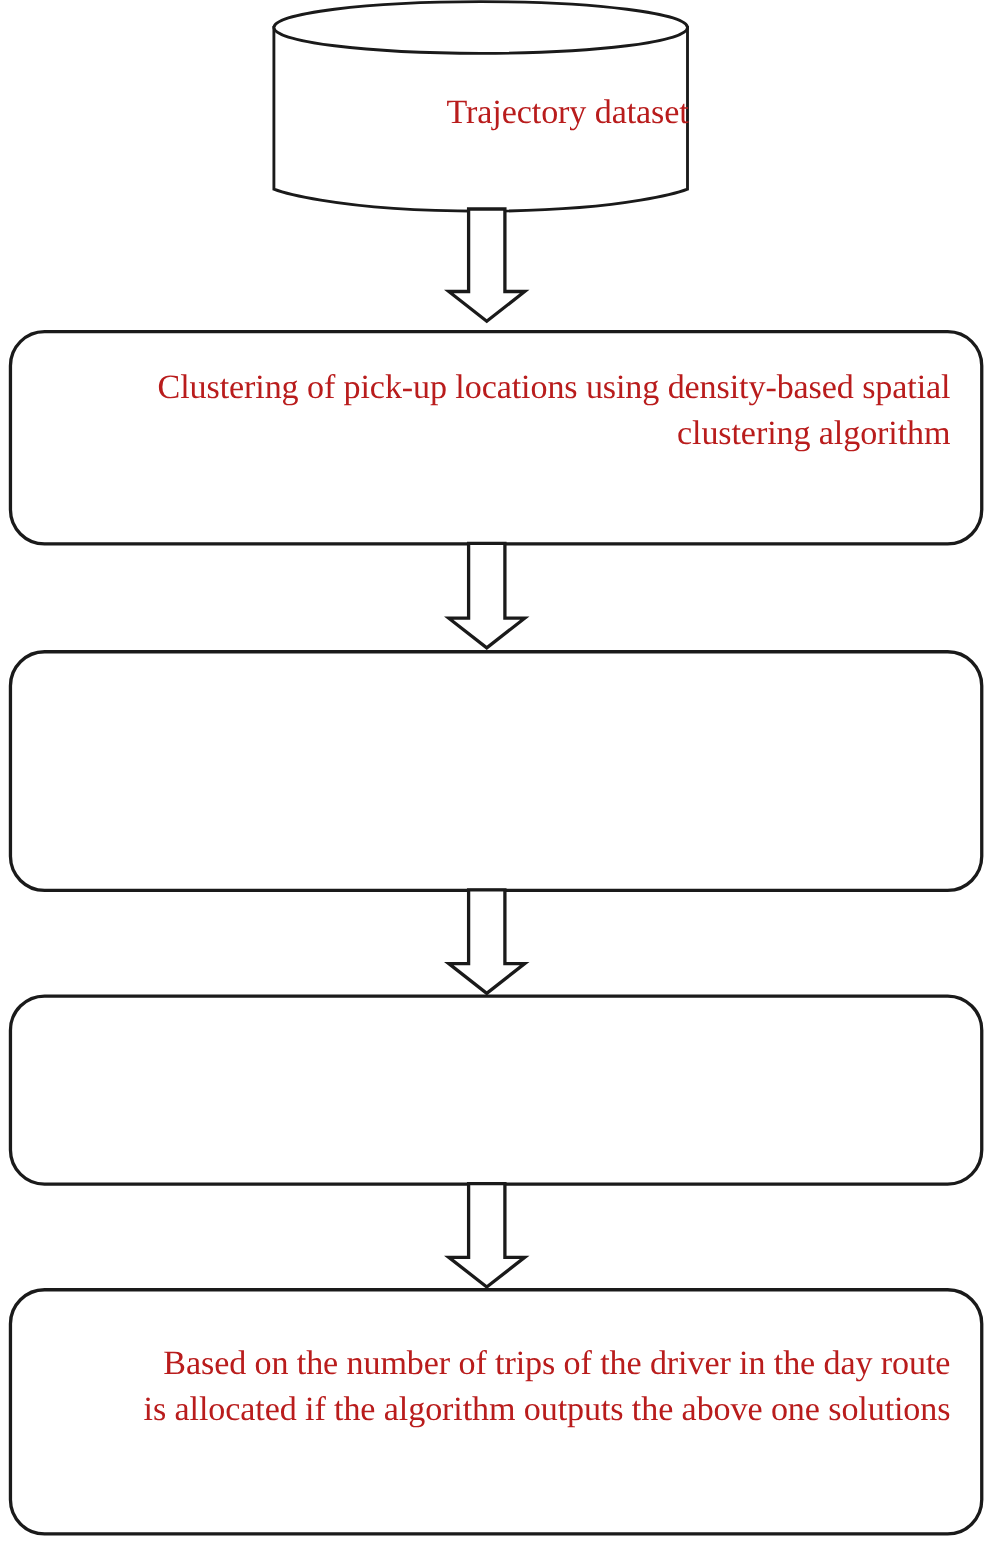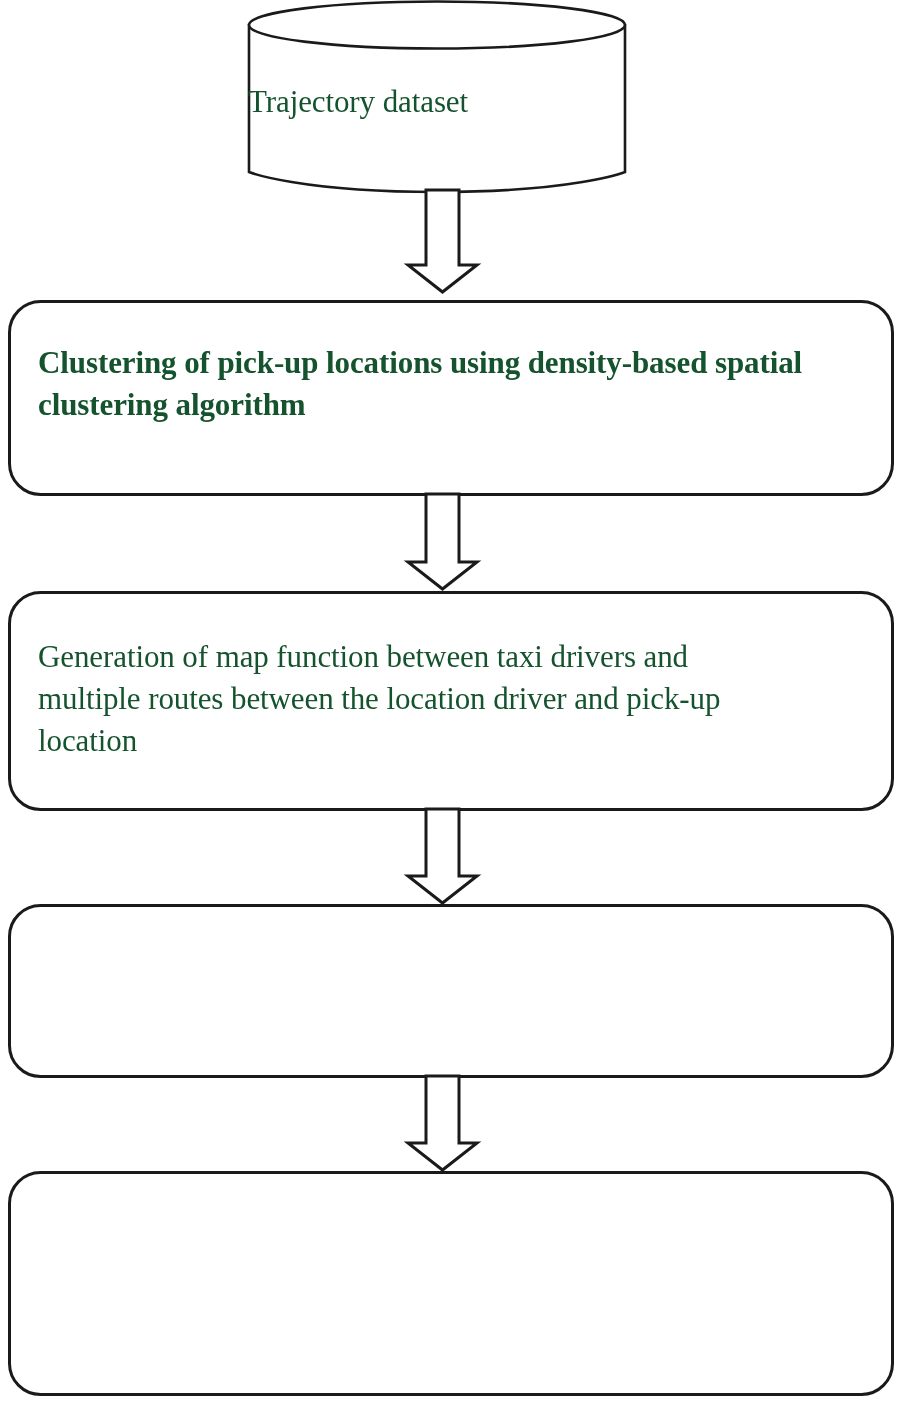--- a/index.html
+++ b/index.html
@@ -33,42 +33,42 @@
     stroke: #1a1a1a;
     stroke-width: 3;
   }
   .shape-stroke-thin {
     fill: #ffffff;
     stroke: #1a1a1a;
     stroke-width: 2.6;
   }
   .node-text {
     position: absolute;
-    text-align: left;
-    color: #14532d;
+    text-align: right;
+    color: #b91c1c;
     font-family: "Liberation Serif", "DejaVu Serif", serif;
     font-weight: 400;
     letter-spacing: -0.1px;
     white-space: pre-line;
     line-height: 42px;
     -webkit-font-smoothing: antialiased;
   }
   .cyl-label {
     left: 248px;
     top: 82px;
     width: 378px;
     font-size: 31px;
     line-height: 40px;
   }
   .box-label {
     left: 38px;
     width: 826px;
     font-size: 31px;
   }
-  #label-box-1 { top: 342px; font-weight: bold; }
+  #label-box-1 { top: 331px; }
   #label-box-2 { top: 636px; }
   #label-box-3 { top: 962px; }
   #label-box-4 { top: 1218px; }
 </style>
 </head>
 <body>
 
 <div id="flowchart-root">
 
   <svg class="diagram" viewBox="0 0 903 1403" xmlns="http://www.w3.org/2000/svg">
@@ -104,19 +104,18 @@
 
     <rect class="shape-stroke" x="9.5" y="1172.5" width="883" height="222" rx="31" ry="31"></rect>
 
   </svg>
 
   <div class="node-text cyl-label">Trajectory dataset</div>
 
   <div class="node-text box-label" id="label-box-1">Clustering of pick-up locations using density-based spatial
 clustering algorithm</div>
 
-  <div class="node-text box-label" id="label-box-2">Generation of map function between taxi drivers and
-multiple routes between the location driver and pick-up
-location</div>
 
 
+  <div class="node-text box-label" id="label-box-4">Based on the number of trips of the driver in the day route
+is allocated if the algorithm outputs the above one solutions</div>
 
 </div>
 
 </body></html>

